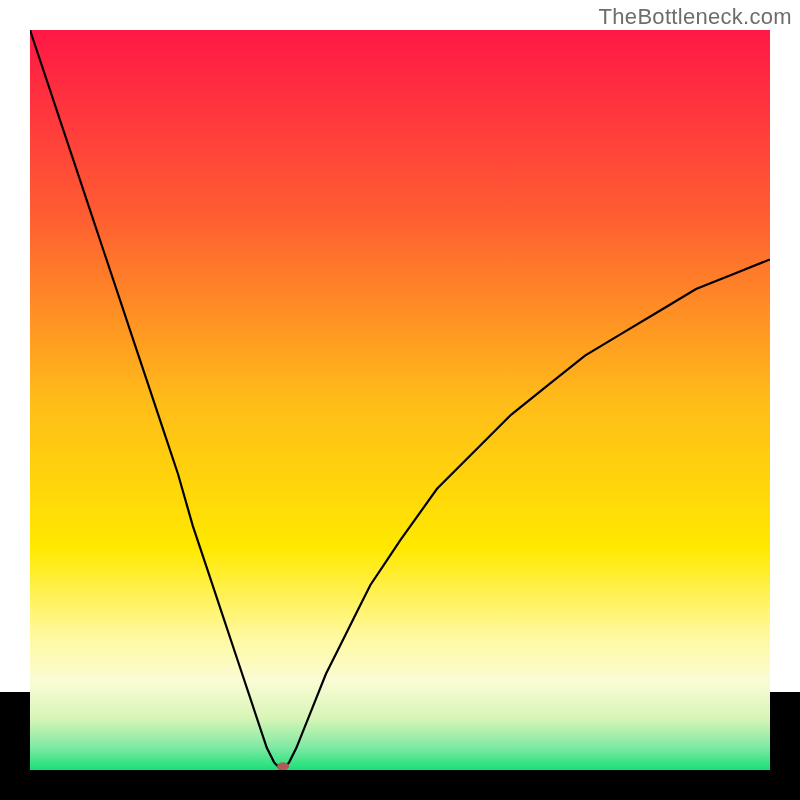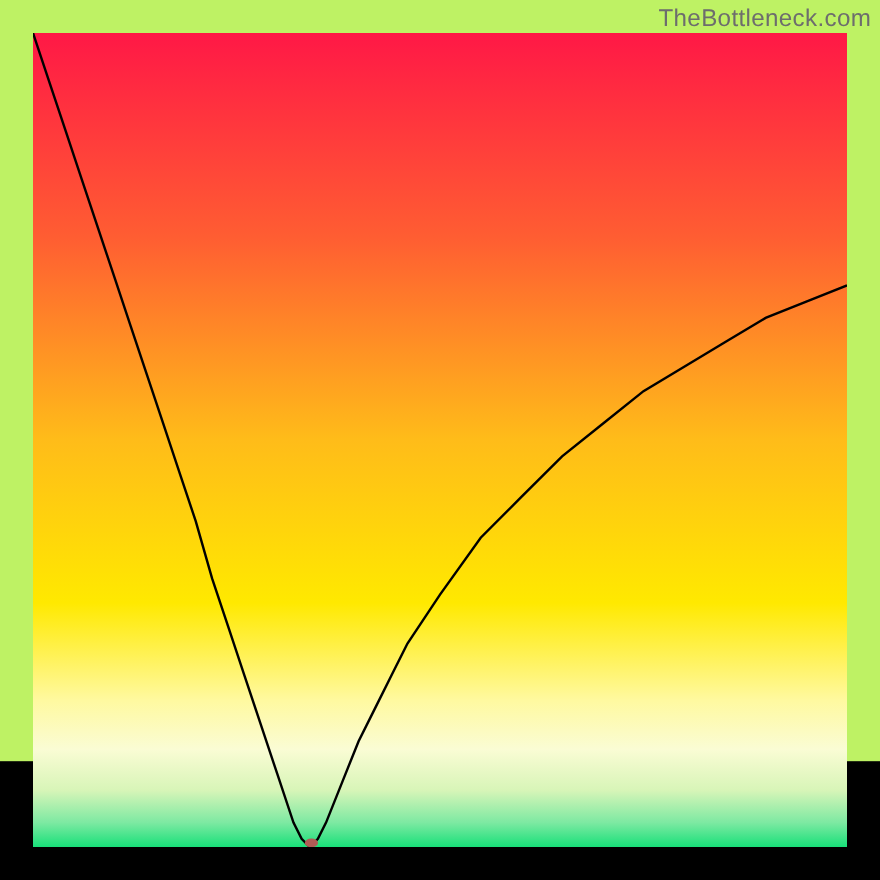--- a/index.html
+++ b/index.html
@@ -10,21 +10,21 @@
     background: #000;
     font-family: Arial, Helvetica, sans-serif;
     overflow: hidden;
   }
   .frame {
     position: absolute;
     left: 0;
     top: 0;
     width: 800px;
     height: 692px;
-    background: #bef264;
+    background: #ffffff;
   }
   .plot-area {
     position: absolute;
     left: 30px;
     top: 30px;
     width: 740px;
     height: 740px;
   }
   .plot-svg {
     width: 740px;

